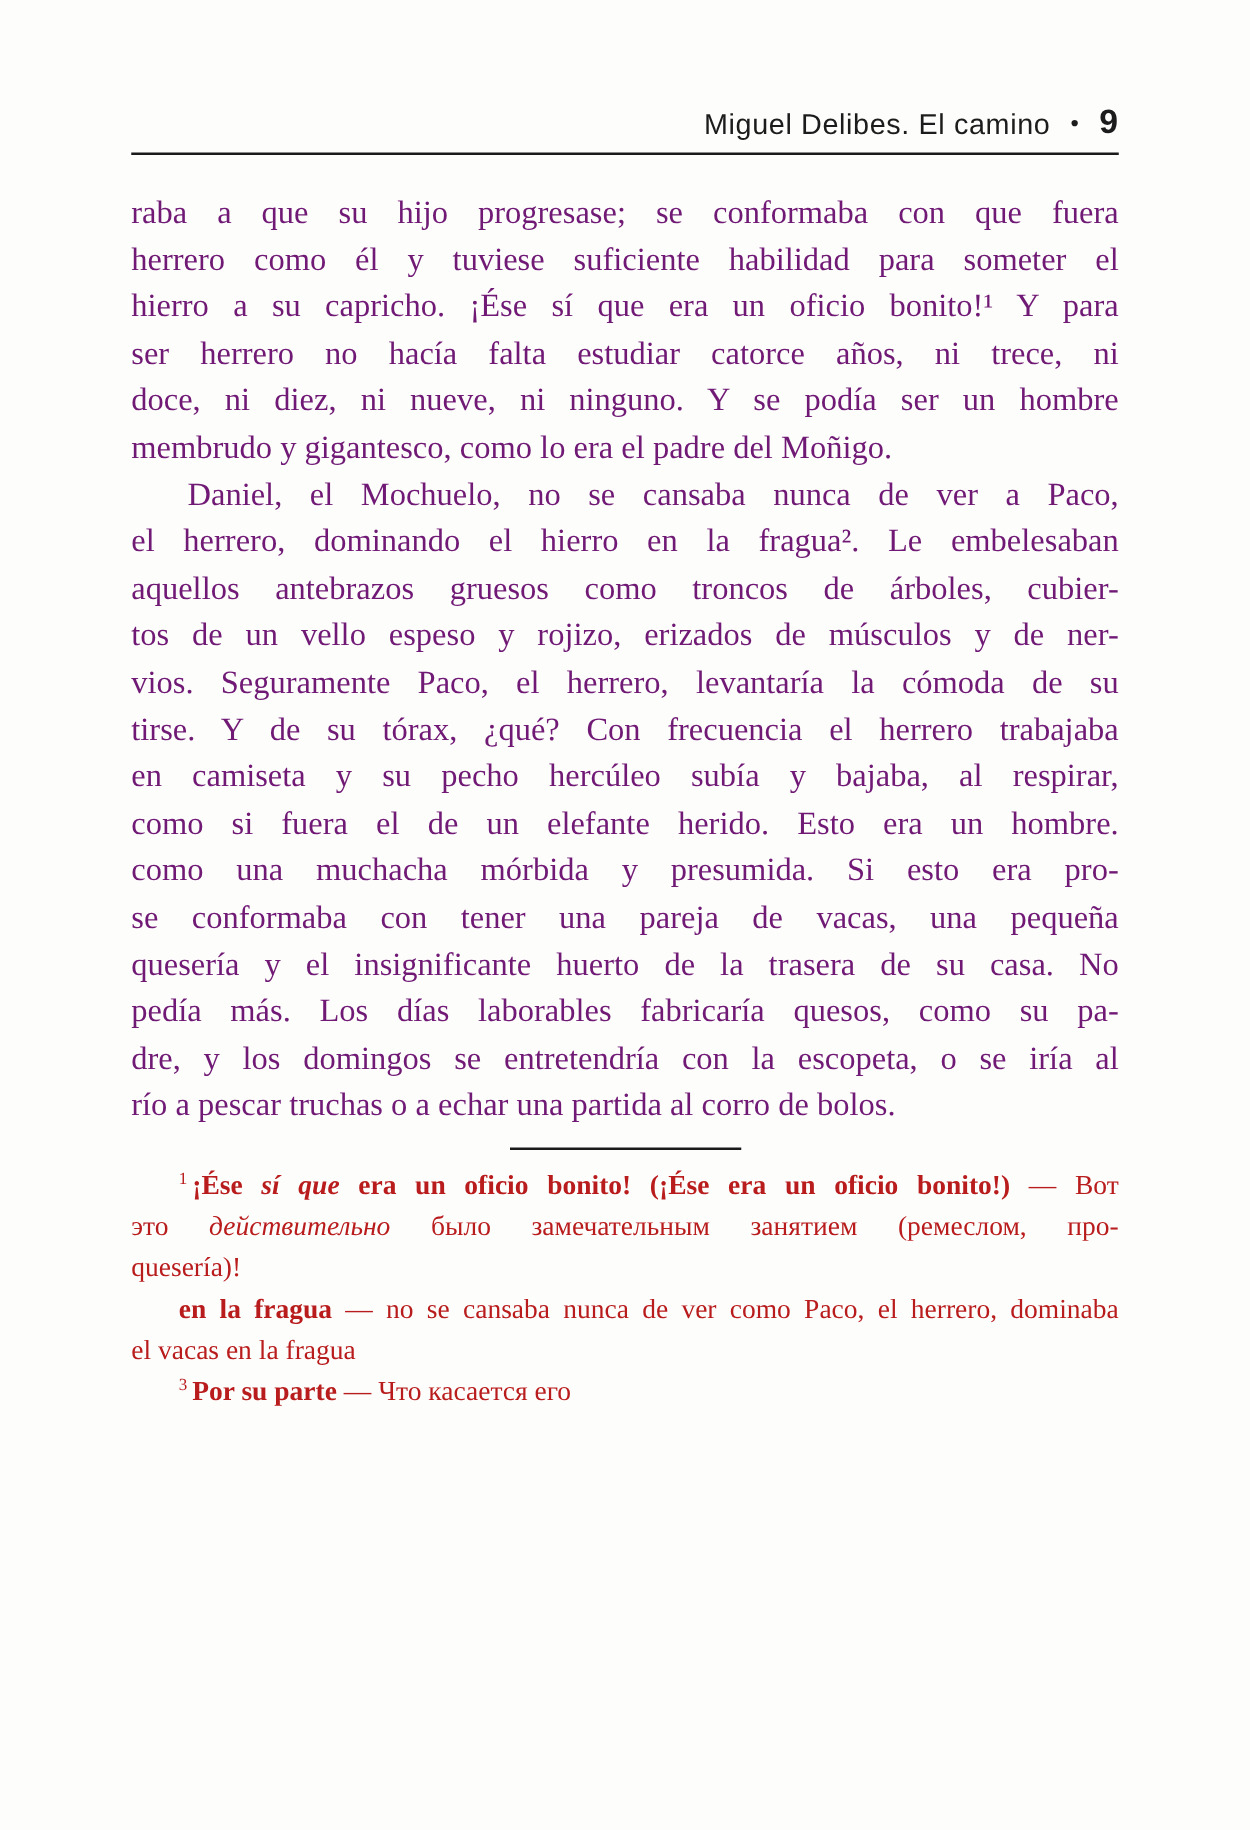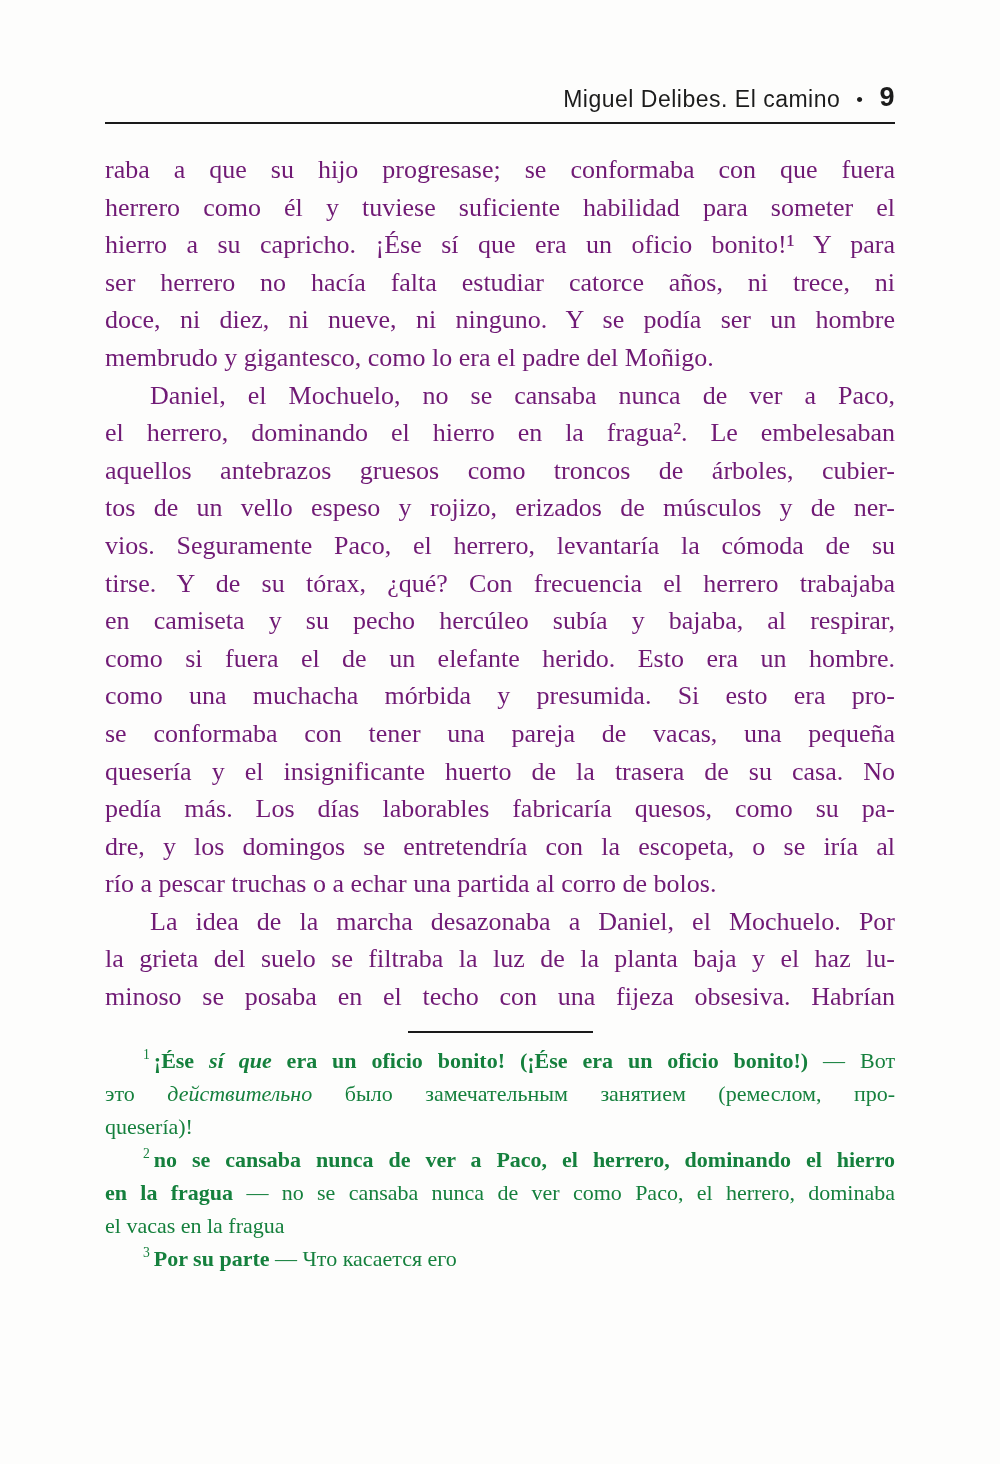--- a/index.html
+++ b/index.html
@@ -71,21 +71,21 @@
     width: 185px;
     border: none;
     border-top: 2px solid #1a1a1a;
     height: 0;
   }
   .footnotes {
     margin-top: 11px;
     font-family: "Liberation Serif", serif;
     font-size: 22px;
     line-height: 33px;
-    color: #15803d;
+    color: #b91c1c;
   }
   .fn-line {
     text-align: justify;
     text-align-last: justify;
   }
   .fn-line.last { text-align-last: left; }
   .footnote .fn-line:first-child { text-indent: 38px; }
   .seg-b  { font-weight: bold; }
   .seg-i  { font-style: italic; }
   .seg-bi { font-weight: bold; font-style: italic; }
@@ -128,37 +128,31 @@
           <div class="line">tirse. Y de su tórax, ¿qué? Con frecuencia el herrero trabajaba</div>
           <div class="line">en camiseta y su pecho hercúleo subía y bajaba, al respirar,</div>
           <div class="line">como si fuera el de un elefante herido. Esto era un hombre.</div>
           <div class="line">como una muchacha mórbida y presumida. Si esto era pro-</div>
           <div class="line">se conformaba con tener una pareja de vacas, una pequeña</div>
           <div class="line">quesería y el insignificante huerto de la trasera de su casa. No</div>
           <div class="line">pedía más. Los días laborables fabricaría quesos, como su pa-</div>
           <div class="line">dre, y los domingos se entretendría con la escopeta, o se iría al</div>
           <div class="line last">río a pescar truchas o a echar una partida al corro de bolos.</div>
         </div>
-        <div class="para indent">
-          <div class="line">La idea de la marcha desazonaba a Daniel, el Mochuelo. Por</div>
-          <div class="line">la grieta del suelo se filtraba la luz de la planta baja y el haz lu-</div>
-          <div class="line">minoso se posaba en el techo con una fijeza obsesiva. Habrían</div>
-        </div>
       </div>
 
     <hr class="footnote-sep">
 
     <div class="footnotes">
         <div class="footnote">
           <div class="fn-line"><span class="seg-sup">1</span><span class="seg-b">¡Ése </span><span class="seg-bi">sí que</span><span class="seg-b"> era un oficio bonito! (¡Ése era un oficio bonito!)</span><span class=""> — Вот</span></div>
           <div class="fn-line"><span class="">это </span><span class="seg-i">действительно</span><span class=""> было замечательным занятием (ремеслом, про-</span></div>
           <div class="fn-line last"><span class="">quesería)!</span></div>
         </div>
         <div class="footnote">
-          <div class="fn-line"><span class="seg-sup">2</span><span class="seg-b">no se cansaba nunca de ver a Paco, el herrero, dominando el hierro</span></div>
           <div class="fn-line"><span class="seg-b">en la fragua</span><span class=""> — no se cansaba nunca de ver como Paco, el herrero, dominaba</span></div>
           <div class="fn-line last"><span class="">el vacas en la fragua</span></div>
         </div>
         <div class="footnote">
           <div class="fn-line last"><span class="seg-sup">3</span><span class="seg-b">Por su parte</span><span class=""> — Что касается его</span></div>
         </div>
       </div>
 
   </div>
 </div>

